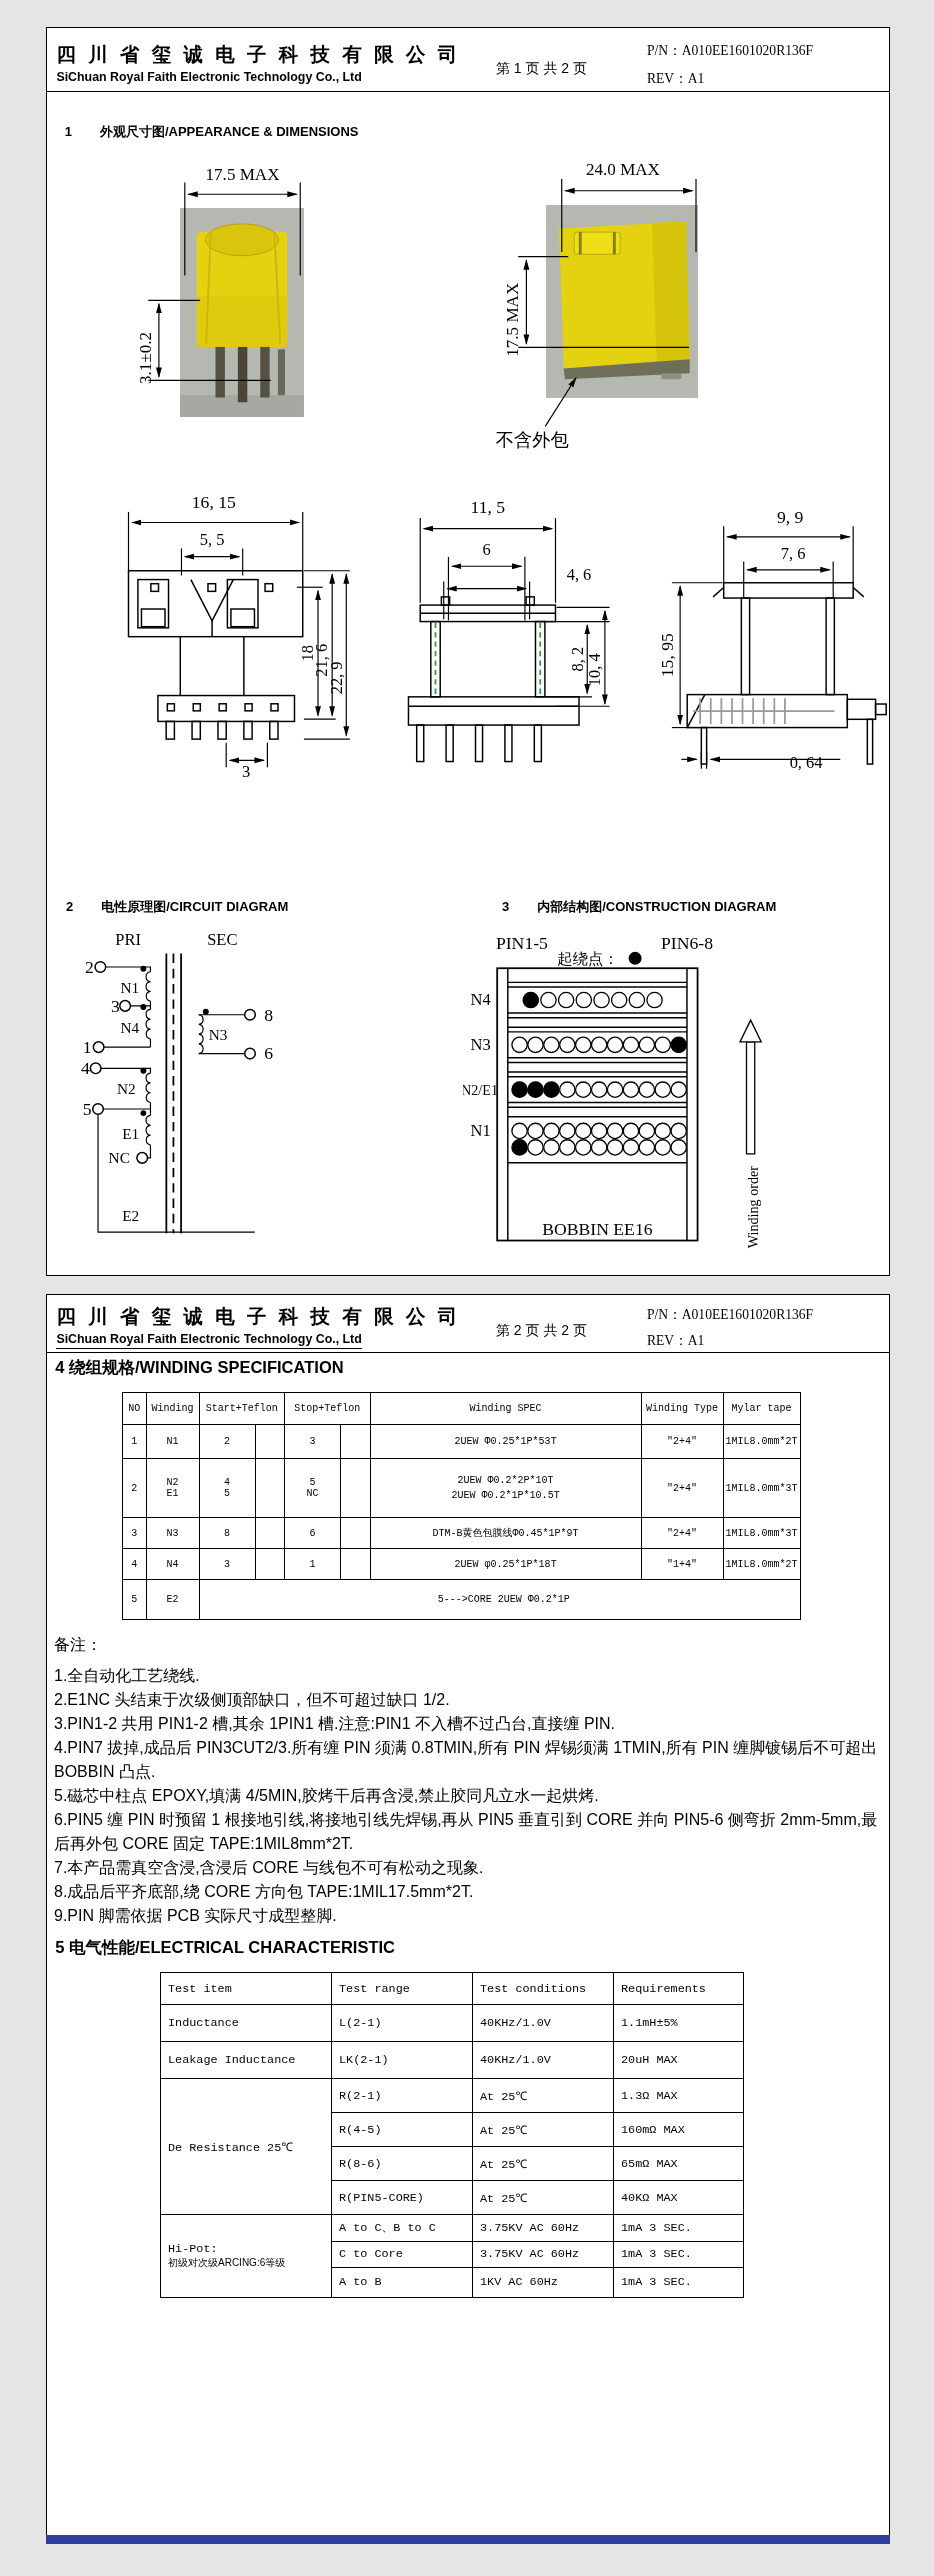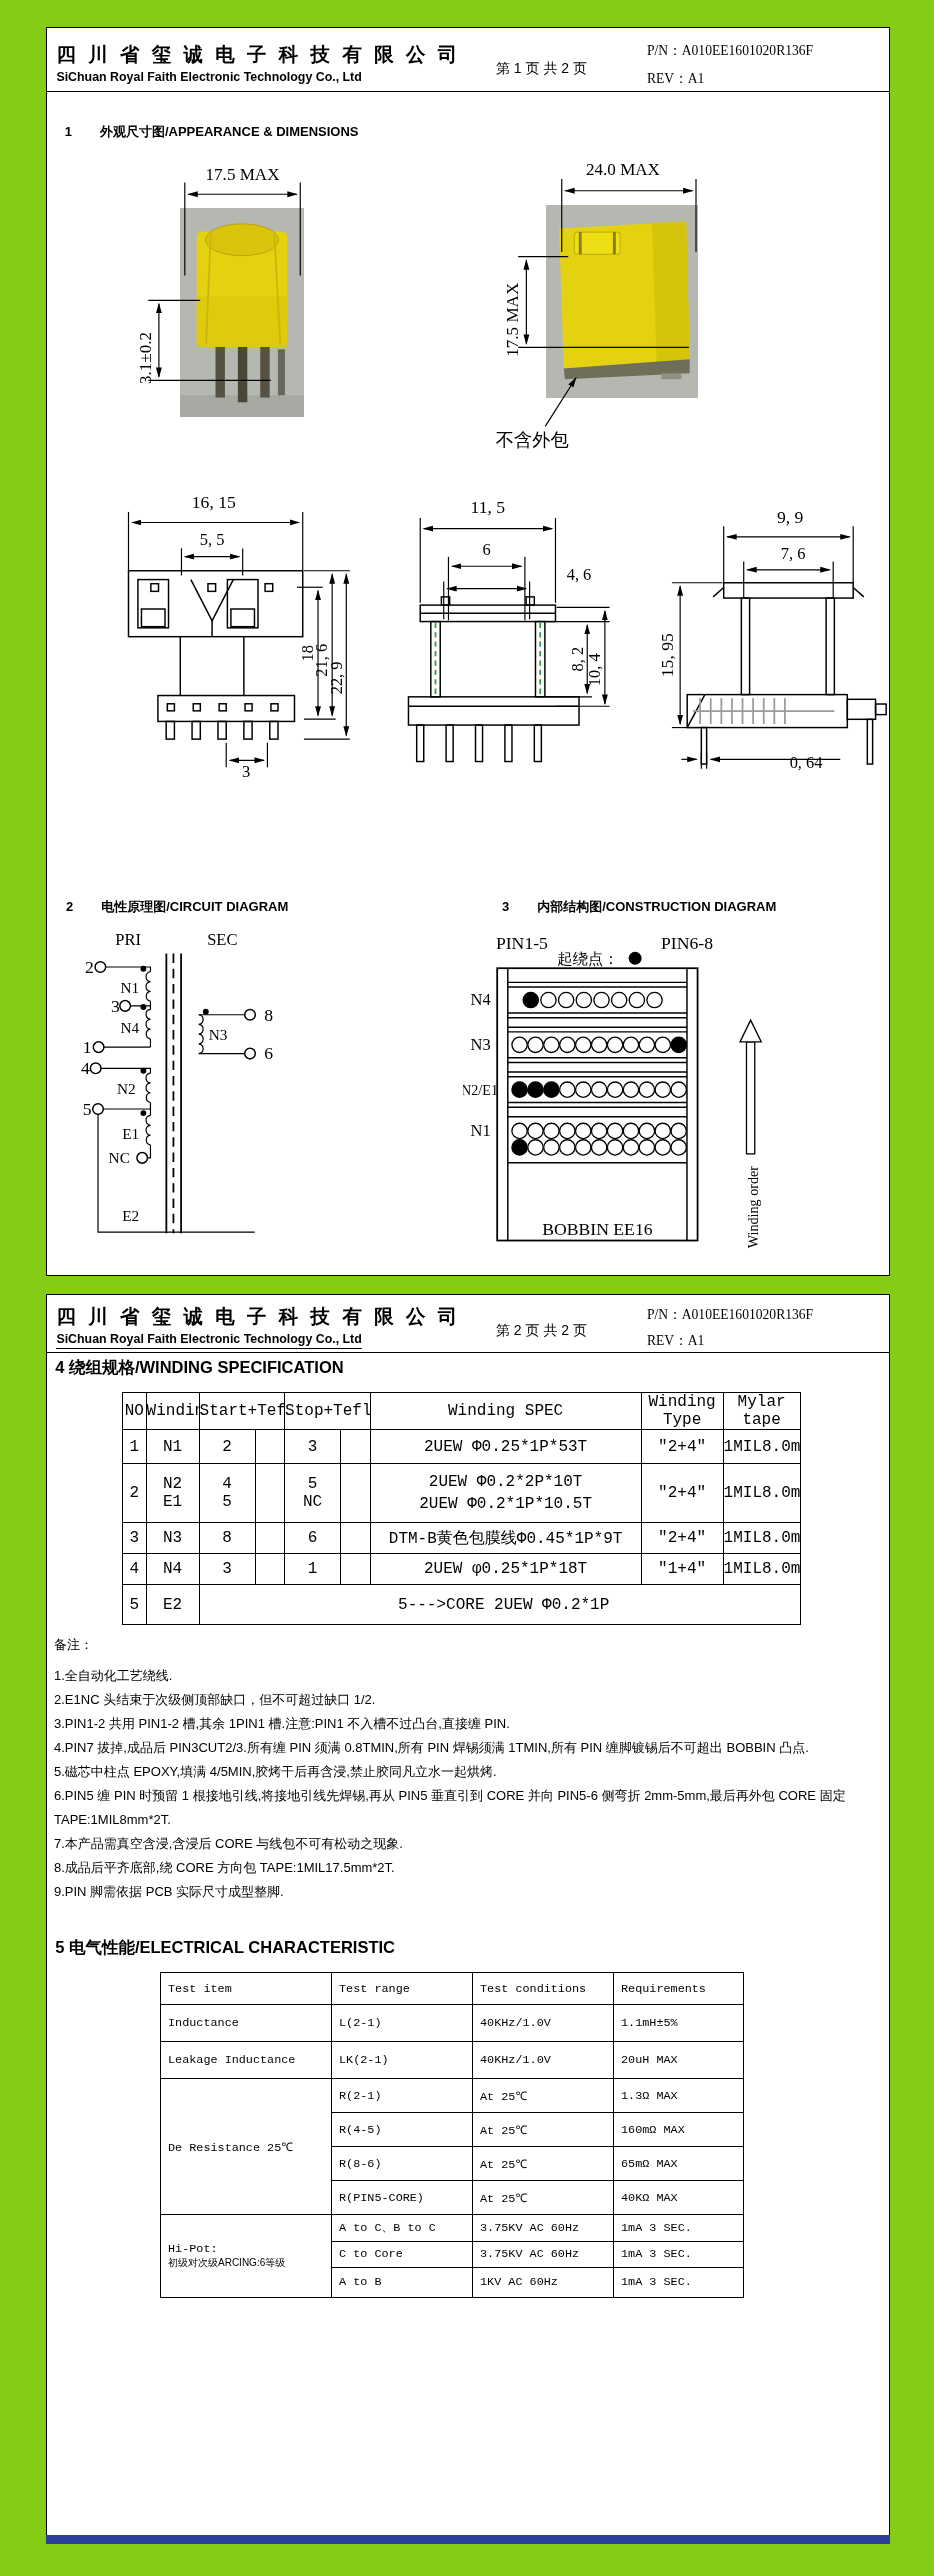--- a/index.html
+++ b/index.html
@@ -1,37 +1,37 @@
 <!DOCTYPE html>
 <html style="font-size:9.4px"><head>
 <meta charset="utf-8">
 <style>
   * { box-sizing: border-box; margin:0; padding:0; }
   html,body { background:#ffffff; }
-  #stage { position:relative; width:934px; height:2576px; background:#84cc16;
+  #stage { position:relative; width:934px; height:2576px; background:#e5e5e5;
            font-family:"Liberation Sans", sans-serif; color:#000; overflow:hidden;padding-left:31px; }
   .abs { position:absolute; }
   .pagebox { position:absolute; left:46px; width:844px; border:1.8px solid #000; background:#fff; }
   #page1 { top:26.5px;  height:1249px; }
   #page2 { top:1294px; height:1241px; border-bottom:none; }
   .bluebar { position:absolute; left:46px; top:2535px; width:844px; height:9.4px; background:#2e3f9b; }
   .company-cn { font-size:19.4px; font-weight:bold; letter-spacing:3.5px; white-space:nowrap; }
   .company-en { font-size:12.4px; font-weight:bold; white-space:nowrap; }
   .pageinfo { font-size:14px; white-space:nowrap; }
   .pnrev { font-family:"Liberation Serif", serif; font-size:13.6px; white-space:nowrap; }
   .hrule { position:absolute; left:0; width:100%; border-top:1.8px solid #000; }
   .sec-title { font-size:13px; font-weight:bold; white-space:nowrap; }
   .sec-title .gap { margin-left:28px; }
   .big-title { font-size:16.5px; font-weight:bold; white-space:nowrap; }
   .photo { position:absolute; background:#b5b7b1; }
-  .note-line { font-size:13px; line-height:24px; }
+  .note-line { font-size:16px; line-height:24px; }
   .notes-wrap { width:832px; }
   table { border-collapse:collapse; table-layout:fixed; background:#fff; }
   #wtab td, #wtab th { border:1.2px solid #000; text-align:center; vertical-align:middle;
-        font-family:"Liberation Mono", monospace; font-size:16px; font-weight:normal; overflow:hidden;margin-left:32px; }
+        font-family:"Liberation Mono", monospace; font-size:10px; font-weight:normal; overflow:hidden;margin-left:32px; }
   #etab td, #etab th { border:1.2px solid #000; text-align:left; vertical-align:middle;
         font-family:"Liberation Mono", monospace; font-size:11.8px; font-weight:normal;
         padding-left:7px; overflow:hidden; }
   #wtab { border:1.8px solid #000; }
   #etab { border:1.8px solid #000;margin-left:12px; }
   .tl { text-align:left; padding-left:8.2px; }
   .cjk-small { font-family:"Liberation Sans", sans-serif; font-size:10px; }
   svg { display:block; }
   .dline { stroke:#000; stroke-width:2; fill:none; }
   .geo { stroke:#000; stroke-width:2.5; fill:none; }

